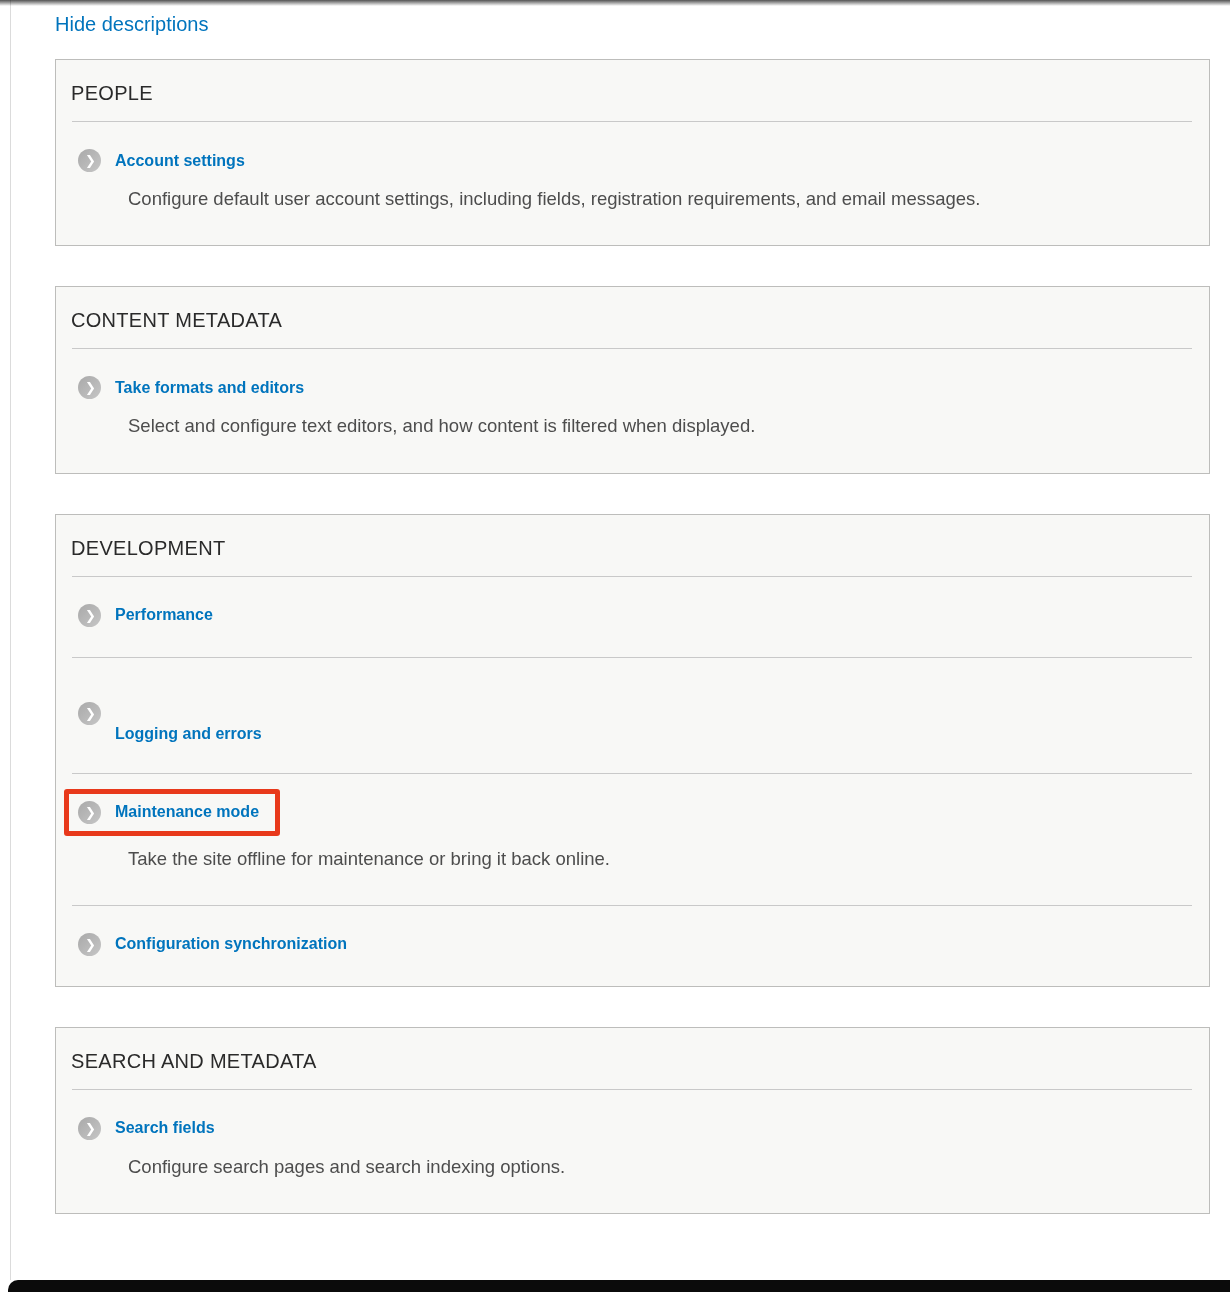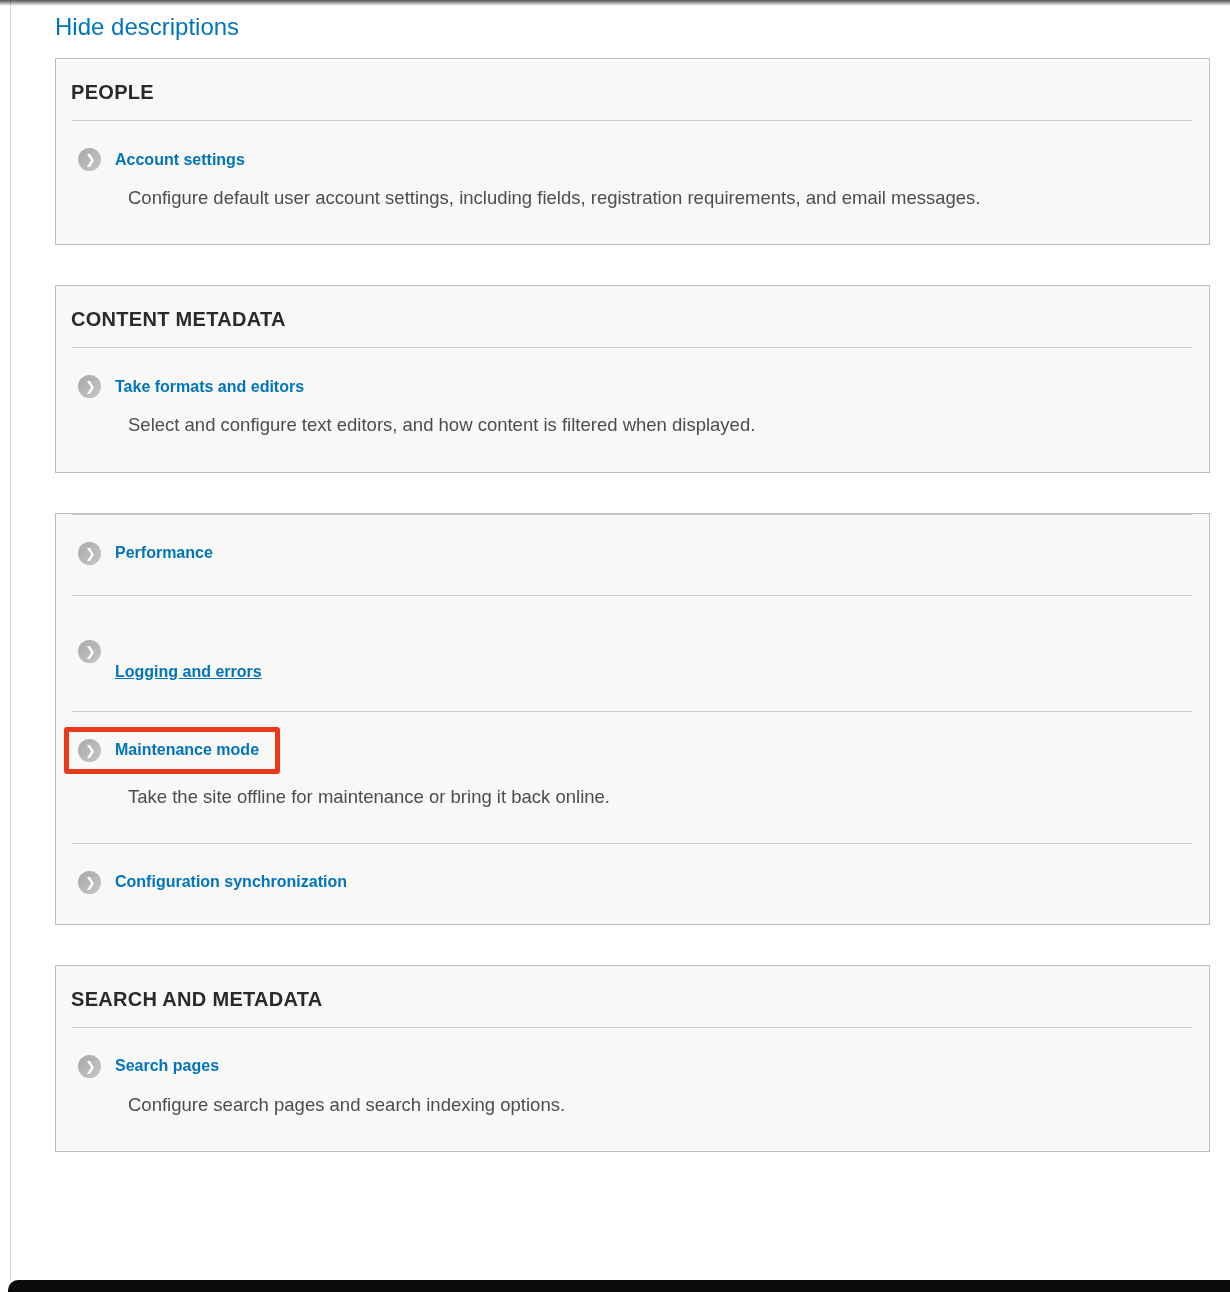--- a/index.html
+++ b/index.html
@@ -13,39 +13,39 @@
   .top-shadow{position:absolute;top:0;left:0;right:0;height:6px;
     background:linear-gradient(to bottom,rgba(40,40,40,.8),rgba(255,255,255,0));
     pointer-events:none;}
   .left-edge{position:absolute;left:10px;top:0;bottom:12px;width:1px;
     background:rgba(0,0,0,.14);}
   .bottom-bar{position:absolute;left:8px;right:0;bottom:0;height:12px;
     background:var(--bar,#0b0b0b);border-top-left-radius:10px;}
 
   .main{position:absolute;left:55px;top:0;width:1155px;padding-top:13px;}
 
-  .hide-link{display:inline-block;margin:0 0 17px 0;font-size:24px;
+  .hide-link{display:inline-block;margin:0 0 23px 0;font-size:20px;
     color:var(--link,#0074bd);text-decoration:none;cursor:pointer;}
 
   .panel{background:var(--panel-bg,#f8f8f6);border:1px solid var(--panel-border,#bdbdbb);
     margin:0 0 40px 0;}
-  .panel-title{margin:0;padding:22px 16px 16px 15px;font-size:20px;font-weight:bold;
+  .panel-title{margin:0;padding:22px 16px 16px 15px;font-size:20px;font-weight:normal;
     color:var(--heading,#2a2a2a);letter-spacing:.3px;}
   hr.rule{border:0;border-top:1px solid var(--rule,#c9c9c9);margin:0 17px 0 16px;height:0;}
 
   .item{padding:27px 16px 30px 22px;}
   .item-head{display:inline-flex;align-items:center;gap:14px;}
   .bullet{flex:0 0 auto;width:23px;height:23px;border-radius:50%;
     background:linear-gradient(135deg,#a9a9a9,#c6c6c6);
     display:flex;align-items:center;justify-content:center;
     color:#fff;font-size:13px;font-weight:bold;line-height:1;}
   .bullet span{transform:translateX(1px);}
   .item-link{font-size:16px;font-weight:bold;color:var(--link,#0074bd);
     text-decoration:none;cursor:pointer;}
-  .item-link.underlined{text-decoration:underline;margin-top:40px;}
+  .item-link.underlined{margin-top:40px;}
   .item-desc{margin:10px 0 0 50px;font-size:18.5px;color:var(--desc,#4d4d4d);
     line-height:1.8;max-width:1015px;}
 
   .item.highlighted .item-head{
     border:5px solid var(--highlight,#e8391b);border-radius:3px;
     padding:7px 16px 7px 9px;margin:-12px 0 -4px -14px;}
 </style>
 </head>
 <body style="--link: #0074bd; --heading: #2a2a2a; --desc: #4d4d4d; --panel-bg: #f8f8f6; --panel-border: #bdbdbb; --rule: #c9c9c9; --highlight: #e8391b; --bar: #0b0b0b;">
 
@@ -81,20 +81,21 @@
                 <span>❯</span>
               </span>
       <a class="item-link">Take formats and editors</a>
     </div>
     <div class="item-desc">Select and configure text editors, and how content is filtered when displayed.</div>
   </div>
 </div>
   </section>
 
   <section class="panel">
+    <h3 class="panel-title">DEVELOPMENT</h3>
     <hr class="rule">
     <div class="items">
   <div class="item">
     <div class="item-head">
       <span class="bullet">
                 <span>❯</span>
               </span>
       <a class="item-link">Performance</a>
     </div>
   </div>
@@ -131,21 +132,21 @@
 
   <section class="panel">
     <h3 class="panel-title">SEARCH AND METADATA</h3>
     <hr class="rule">
     <div class="items">
   <div class="item">
     <div class="item-head">
       <span class="bullet">
                 <span>❯</span>
               </span>
-      <a class="item-link">Search pages</a>
+      <a class="item-link">Search fields</a>
     </div>
     <div class="item-desc">Configure search pages and search indexing options.</div>
   </div>
 </div>
   </section>
 </div>
 </div>
 
 <div class="bottom-bar"></div>
 

